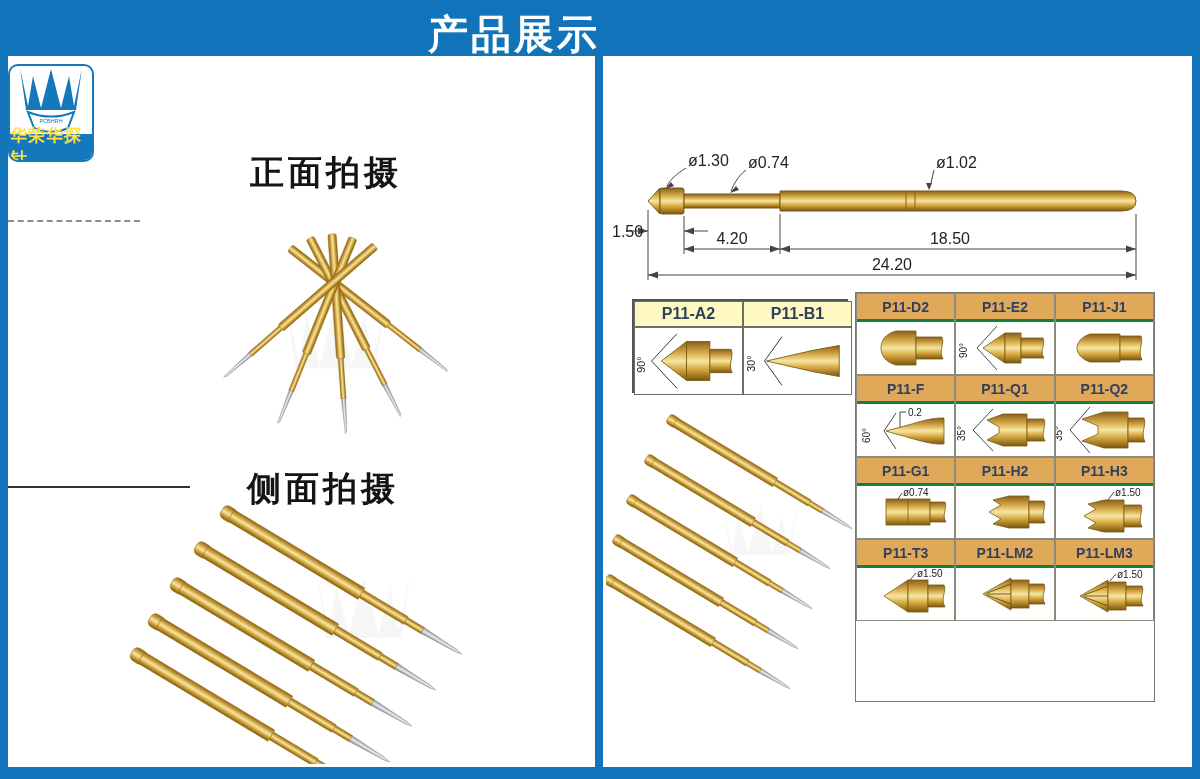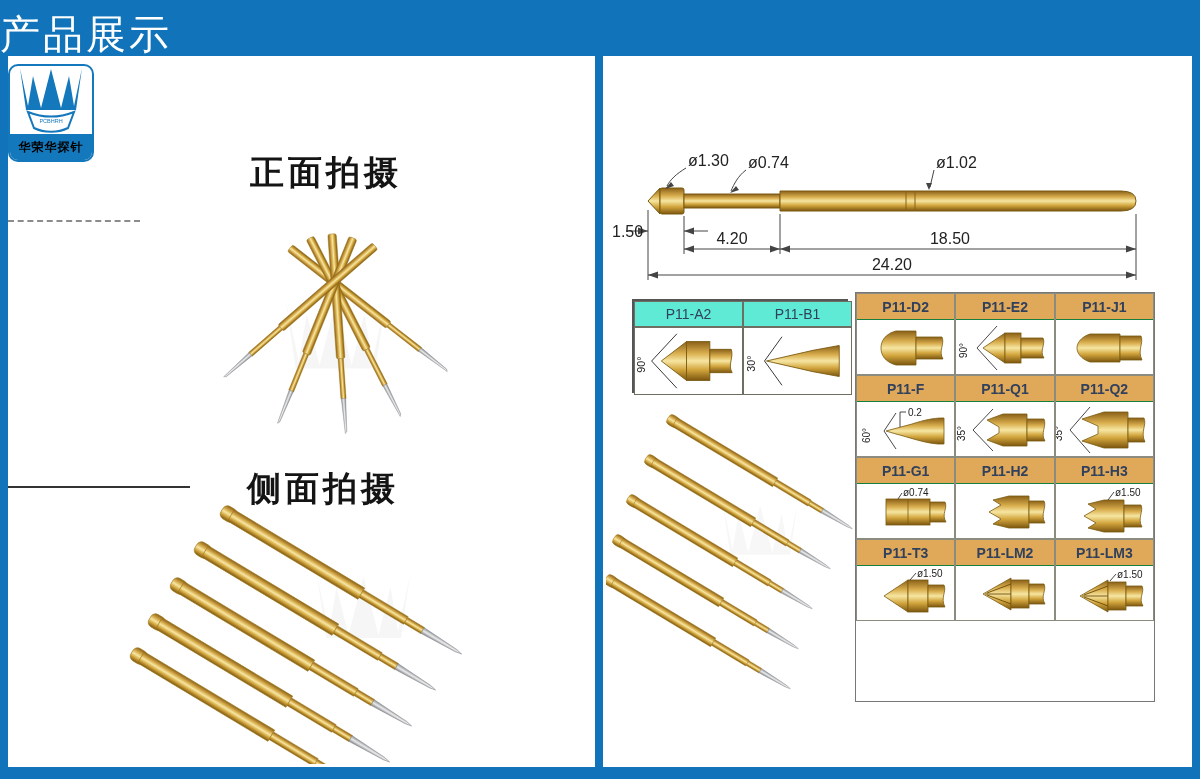--- a/index.html
+++ b/index.html
@@ -1,42 +1,42 @@
 <!DOCTYPE html>
 <html><head>
 <meta charset="utf-8">
 <style>
   html,body{margin:0;padding:0}
   .page{position:relative;width:1200px;height:779px;background:#fff;overflow:hidden;
         font-family:"Liberation Sans",sans-serif}
   .blue{background:#1173b9}
   .abs{position:absolute}
-  .hdr{position:absolute;top:0;height:68px;display:flex;align-items:center;justify-content:flex-start;
-       color:#fff;font-size:40px;font-weight:normal;letter-spacing:3px}
+  .hdr{position:absolute;top:0;height:68px;display:flex;align-items:center;justify-content:flex-end;
+       color:#fff;font-size:40px;font-weight:bold;letter-spacing:3px}
   .panel{position:absolute;top:56px;background:#fff}
   .cnlabel{position:absolute;font-size:34px;color:#141414;font-weight:700;letter-spacing:4px;white-space:nowrap}
   .logo{position:absolute;left:8px;top:64px;width:86px;height:98px;background:#fff;
         border:2px solid #1478bd;border-radius:10px;box-sizing:border-box;overflow:hidden}
   .logoband{position:absolute;left:0;bottom:0;width:100%;height:26px;background:#1478bd;
-        display:flex;align-items:center;justify-content:center;color:#000000;font-size:12px;
+        display:flex;align-items:center;justify-content:center;color:#fde047;font-size:17px;
         font-weight:bold;letter-spacing:1px}
   .dashline{position:absolute;left:8px;top:220px;width:132px;border-top:2px dashed #8c8c8c}
   .solidline{position:absolute;left:8px;top:486px;width:182px;border-top:2px solid #333}
   .mtable{position:absolute;left:632px;top:299px;width:216px;height:94px;display:grid;
         grid-template-columns:1fr 1fr;grid-template-rows:26px 68px;border:2px solid #555;
         background:#fff;box-sizing:border-box}
-  .mhead{background:#5eead4;border:1px solid #6e6e62;display:flex;align-items:center;
-        justify-content:center;font-size:14px;font-weight:normal;color:#31405c}
+  .mhead{background:#fef9c3;border:1px solid #6e6e62;display:flex;align-items:center;
+        justify-content:center;font-size:16px;font-weight:bold;color:#31405c}
   .mbody{border:1px solid #6e6e62;display:flex;align-items:center;justify-content:center;background:#fff}
   .grid{position:absolute;left:855px;top:292px;width:300px;height:410px;display:grid;
         grid-template-columns:repeat(3,1fr);grid-auto-rows:82px;border:1px solid #777;
         background:#fff;box-sizing:border-box}
   .gcell{border:1px solid #8b8b80;display:flex;flex-direction:column;background:#fff}
   .ghead{height:25px;background:#dfa959;display:flex;align-items:center;justify-content:center;
-        font-size:14px;font-weight:bold;color:#31405c;border-bottom:1px solid #15803d}
+        font-size:14px;font-weight:bold;color:#31405c;border-bottom:3px solid #15803d}
   .gbody{flex:1;display:flex;align-items:flex-end;justify-content:center}
   svg text{font-family:"Liberation Sans",sans-serif}
 </style>
 </head>
 <body>
 
 <svg width="0" height="0" style="position:absolute" aria-hidden="true">
   <defs>
     <linearGradient id="gv" x1="0" y1="0" x2="0" y2="1">
       <stop offset="0" stop-color="#8a6018"></stop>

